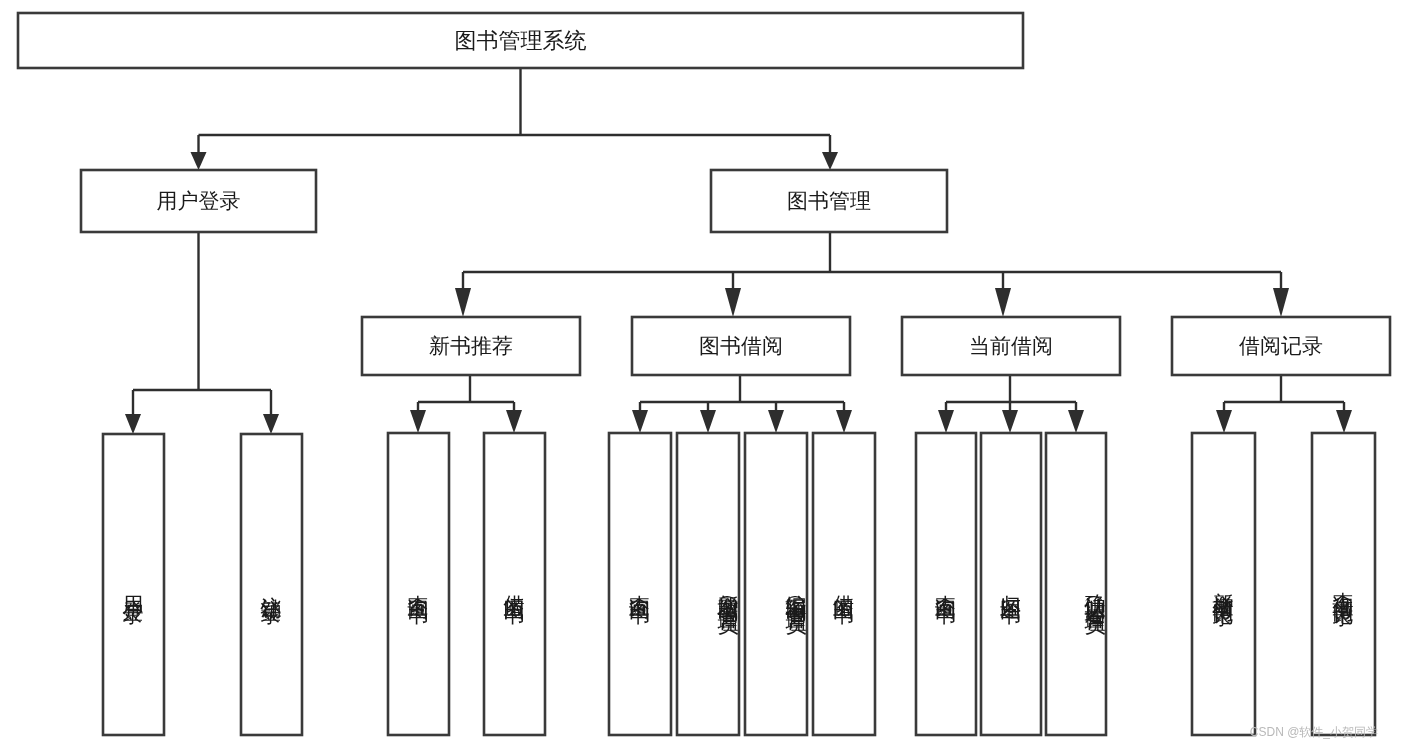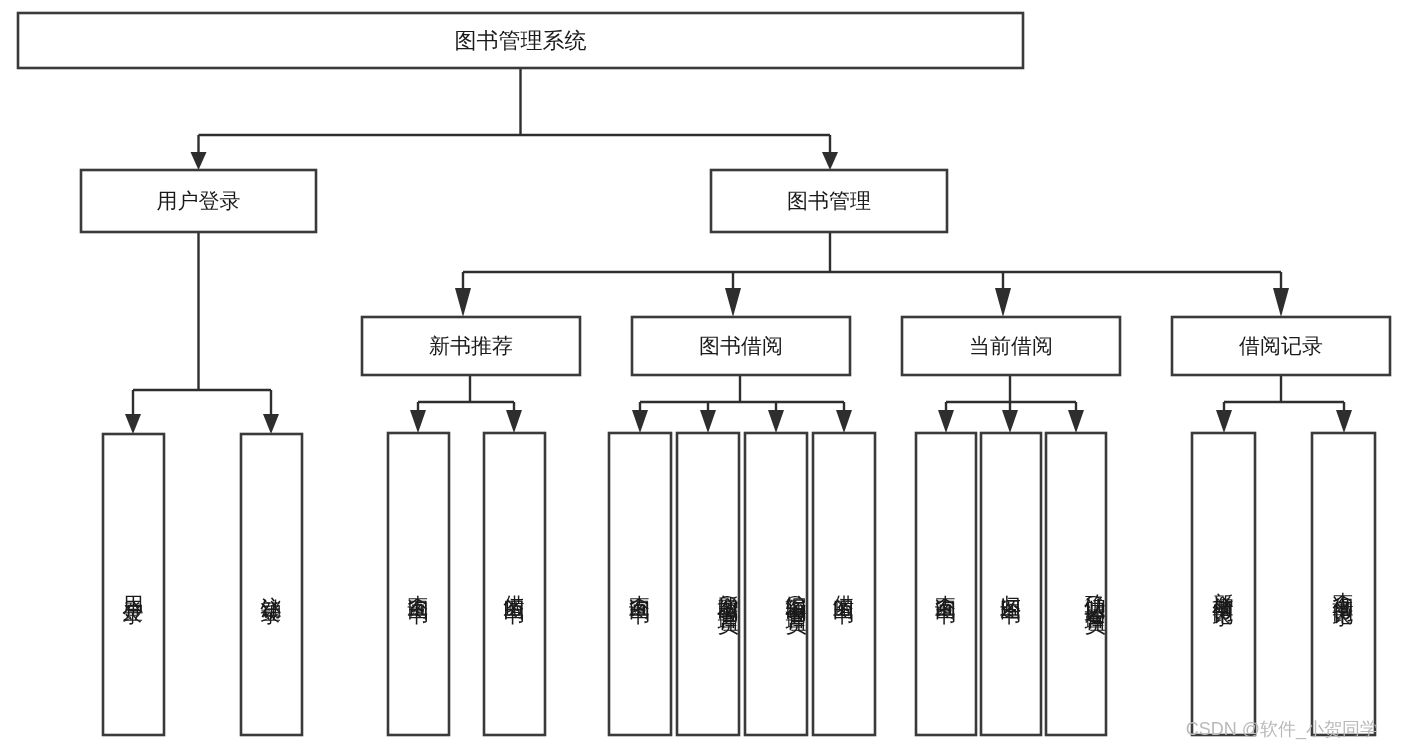--- a/index.html
+++ b/index.html
@@ -65,21 +65,21 @@
     align-items: center;
     justify-content: center;
     white-space: nowrap;
     pointer-events: none;
   }
   .watermark {
     position: absolute;
     right: 8px;
     bottom: 6px;
     font-family: "Liberation Sans", "DejaVu Sans", sans-serif;
-    font-size: 18px;
+    font-size: 12px;
     color: #b9b9b9;
     white-space: nowrap;
   }
 </style>
 </head>
 <body>
 
 <div id="diagram-root">
 
   <svg class="diagram" viewBox="0 0 1405 747" xmlns="http://www.w3.org/2000/svg">

